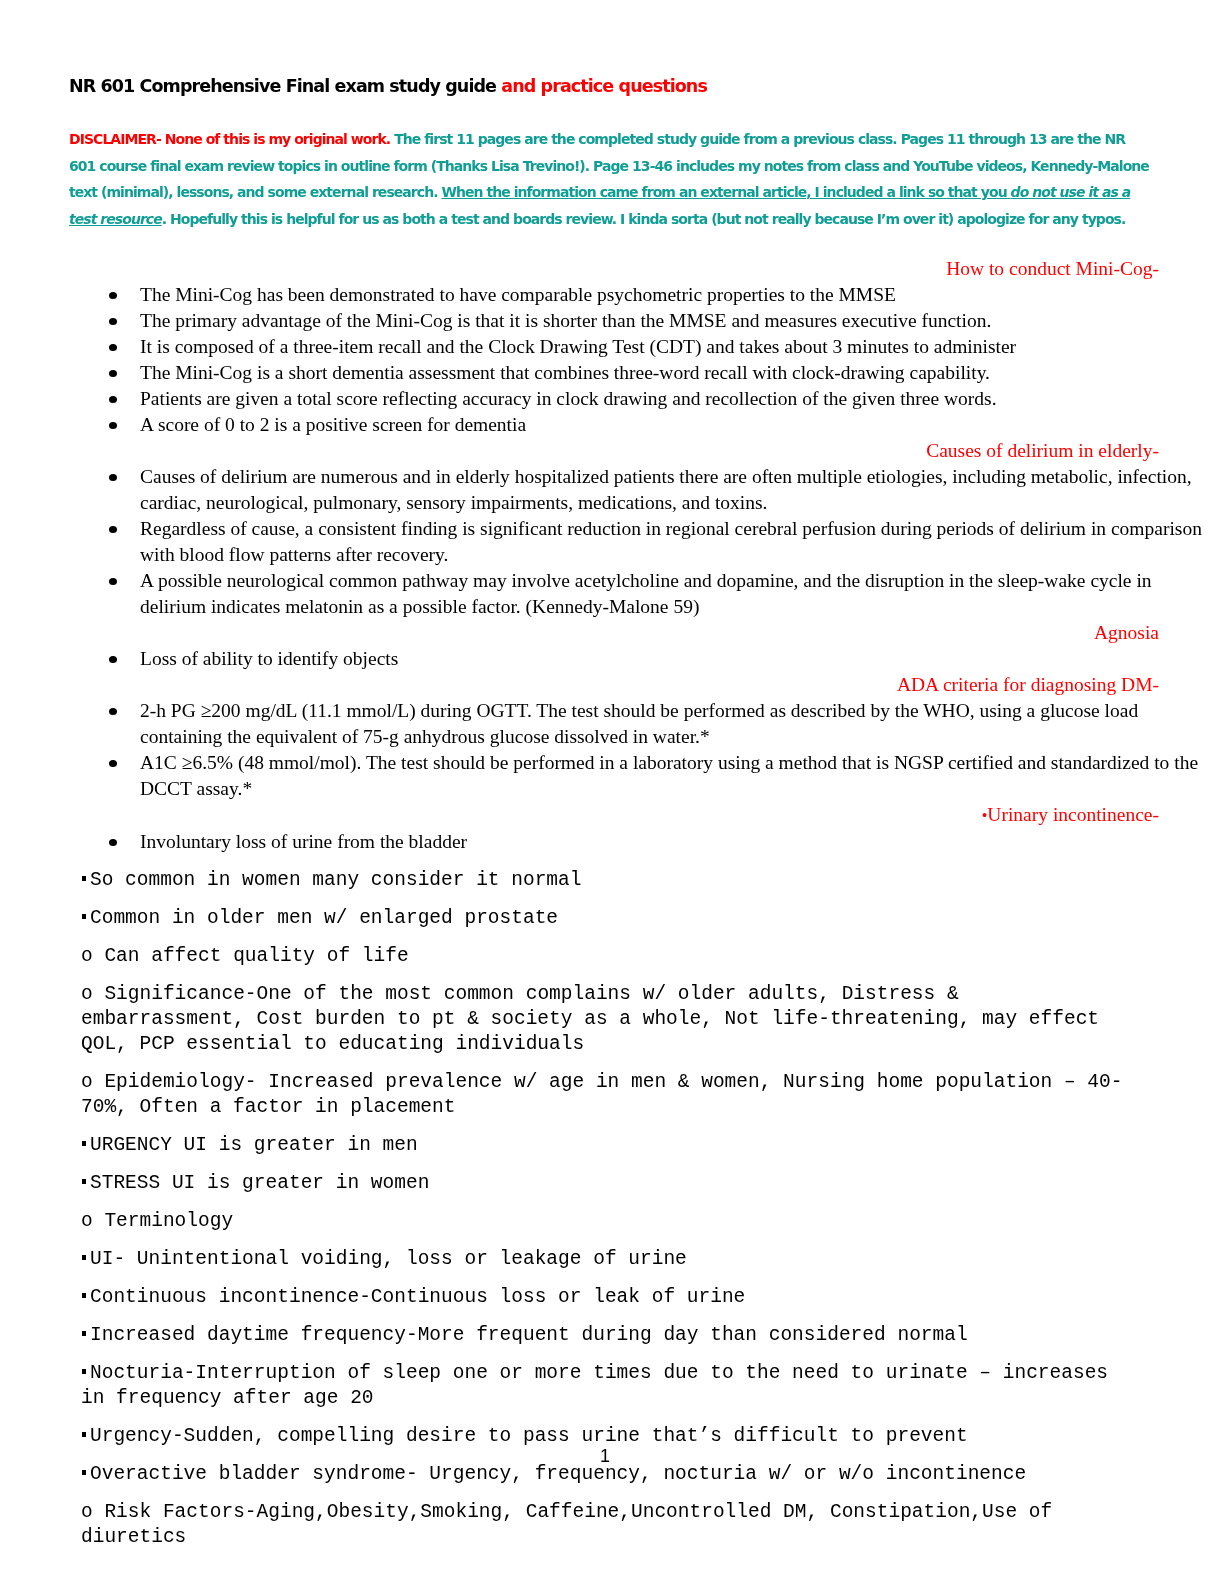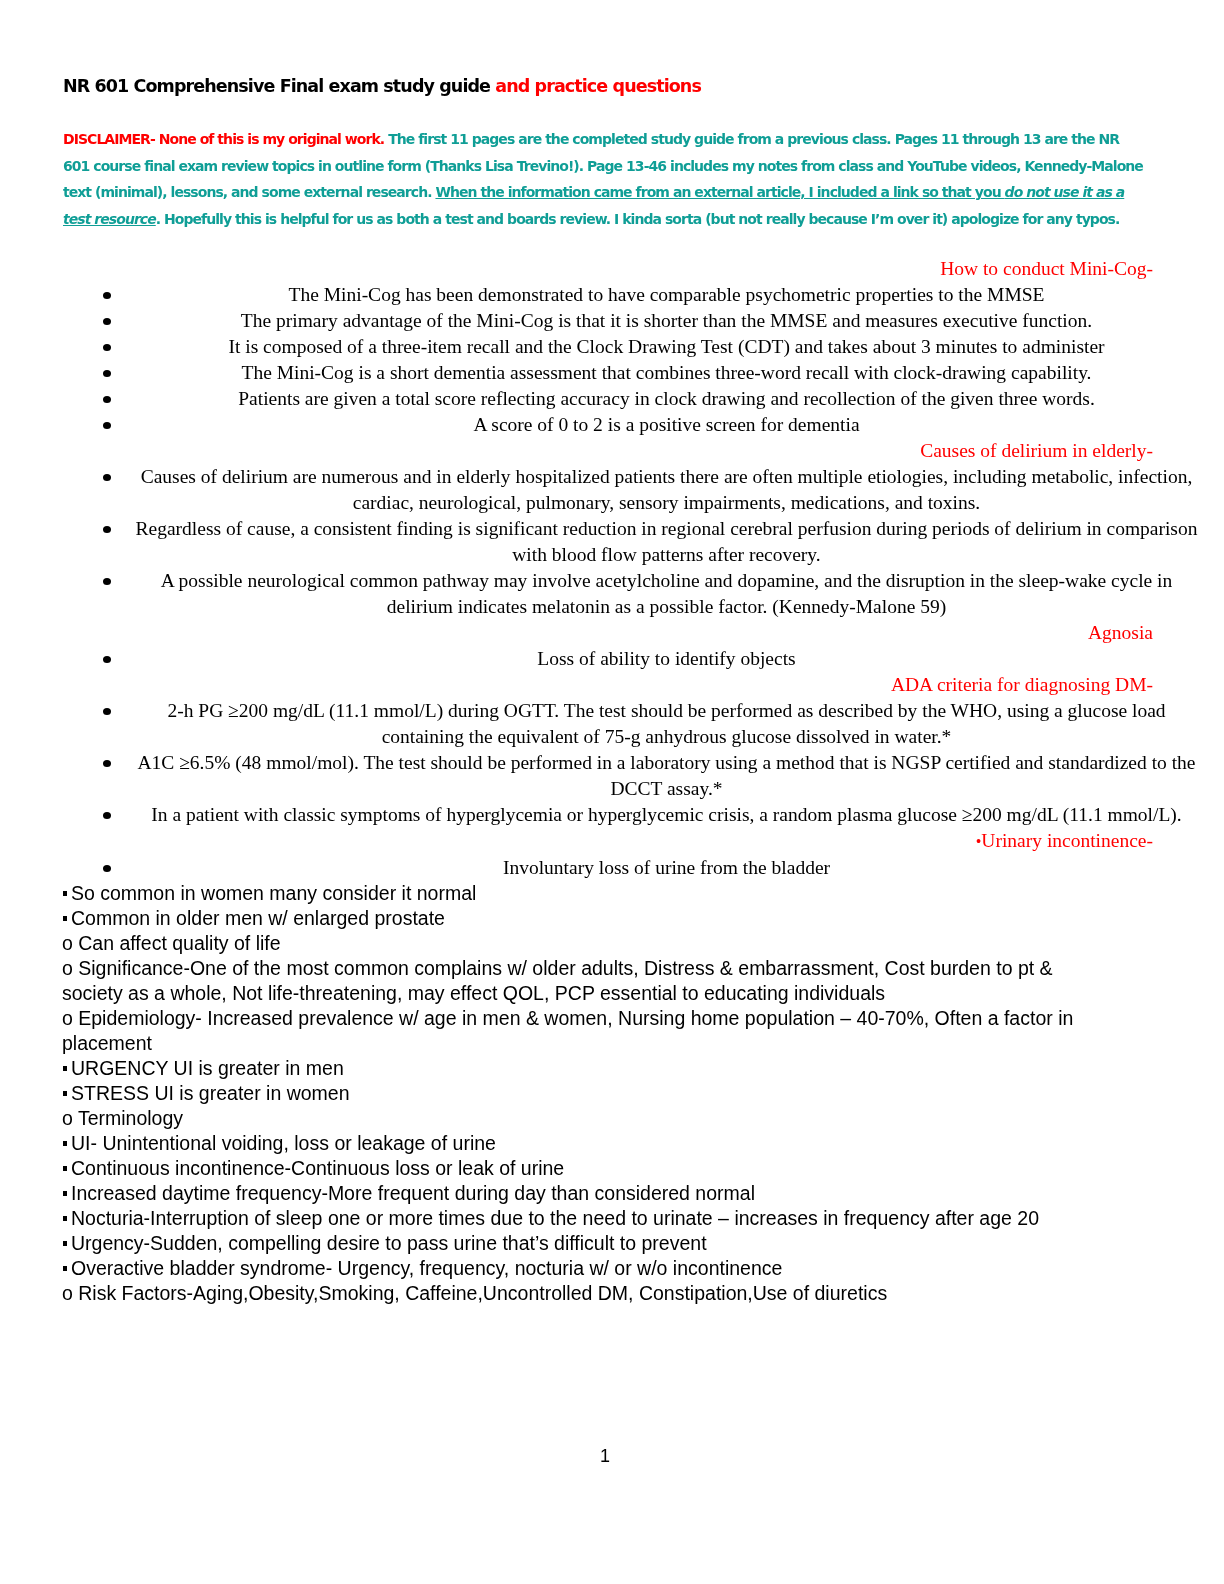--- a/index.html
+++ b/index.html
@@ -1,17 +1,17 @@
 <!DOCTYPE html>
 <html><head>
   <meta charset="utf-8">
   <style>
     html, body { margin: 0; padding: 0; background: #ffffff; }
     body { width: 1224px; height: 1584px; position: relative; overflow: hidden; }
-    .page { position: absolute; left: 63px; top: 70px; width: 1090px; }
+    .page { position: absolute; left: 69px; top: 70px; width: 1090px; }
     .title {
       font-family: "DejaVu Sans", sans-serif; font-weight: bold;
       font-size: 17.5px; letter-spacing: -0.9px; color: #000; margin: 3px 0 0 0;
       line-height: 26px;
     }
     .title .red { color: #ff0000; }
     .disclaimer {
       font-family: "DejaVu Sans", sans-serif; font-weight: bold;
       font-size: 14px; letter-spacing: -0.95px; color: #0f9e96;
       line-height: 26.5px; margin-top: 27px; width: 1080px;
@@ -20,32 +20,32 @@
     .disclaimer .ul { text-decoration: underline; }
     .disclaimer .it { font-style: italic; }
     .section { margin-top: 0; }
     .heading {
       font-family: "Liberation Serif", serif; font-size: 19.5px; color: #ff0000;
       line-height: 26px; margin: 0; text-align: right;
     }
     .heading.first { margin-top: 24px; }
     .heading.bulleted { padding-left: 3px; }
     .heading.bulleted .hb { display: inline-block; width: 22px; font-size: 16px; }
-    ul.items { list-style: none; margin: 0; padding: 0; text-align: center; }
+    ul.items { list-style: none; margin: 0; padding: 0; }
     ul.items li {
       font-family: "Liberation Serif", serif; font-size: 19.5px; color: #000;
       line-height: 26px; position: relative; padding-left: 71px; width: 1065px;
     }
     ul.items li .dot {
       position: absolute; left: 40px; top: 10px; width: 8px; height: 7px;
       background: #000; border-radius: 50%;
     }
     .plain {
-      font-family: Liberation Sans, sans-serif; font-size: 19.5px; color: #000;
-      line-height: 25px; margin: 0; width: 1050px;
+      font-family: Liberation Mono, monospace; font-size: 19.5px; color: #000;
+      line-height: 25px; margin: 13px; width: 1050px;
     }
     .plain .sq { display: inline-block; width: 4px; height: 5px; background: #000; vertical-align: 4px; margin-right: 4px; margin-left: 1px; }
     .pagenum {
       position: absolute; left: 0; width: 1210px; top: 1446px; text-align: center;
       font-family: "Liberation Sans", sans-serif; font-size: 18px; color: #000;
     }
   </style>
 </head>
 <body>
 
@@ -80,21 +80,20 @@
     <ul class="items">
       <li><span class="dot"></span><span>Loss of ability to identify objects</span></li>
     </ul>
   </div>
 
   <div class="section">
     <p class="heading">ADA criteria for diagnosing DM-</p>
     <ul class="items">
       <li><span class="dot"></span><span>2-h PG ≥200 mg/dL (11.1 mmol/L) during OGTT. The test should be performed as described by the WHO, using a glucose load containing the equivalent of 75-g anhydrous glucose dissolved in water.*</span></li>
       <li><span class="dot"></span><span>A1C ≥6.5% (48 mmol/mol). The test should be performed in a laboratory using a method that is NGSP certified and standardized to the DCCT assay.*</span></li>
-      <li><span class="dot"></span><span>In a patient with classic symptoms of hyperglycemia or hyperglycemic crisis, a random plasma glucose ≥200 mg/dL (11.1 mmol/L).</span></li>
     </ul>
   </div>
 
   <div class="section">
     <p class="heading bulleted"><span class="hb">•</span><span>Urinary incontinence-</span></p>
     <ul class="items">
       <li><span class="dot"></span><span>Involuntary loss of urine from the bladder</span></li>
     </ul>
   </div>
 

